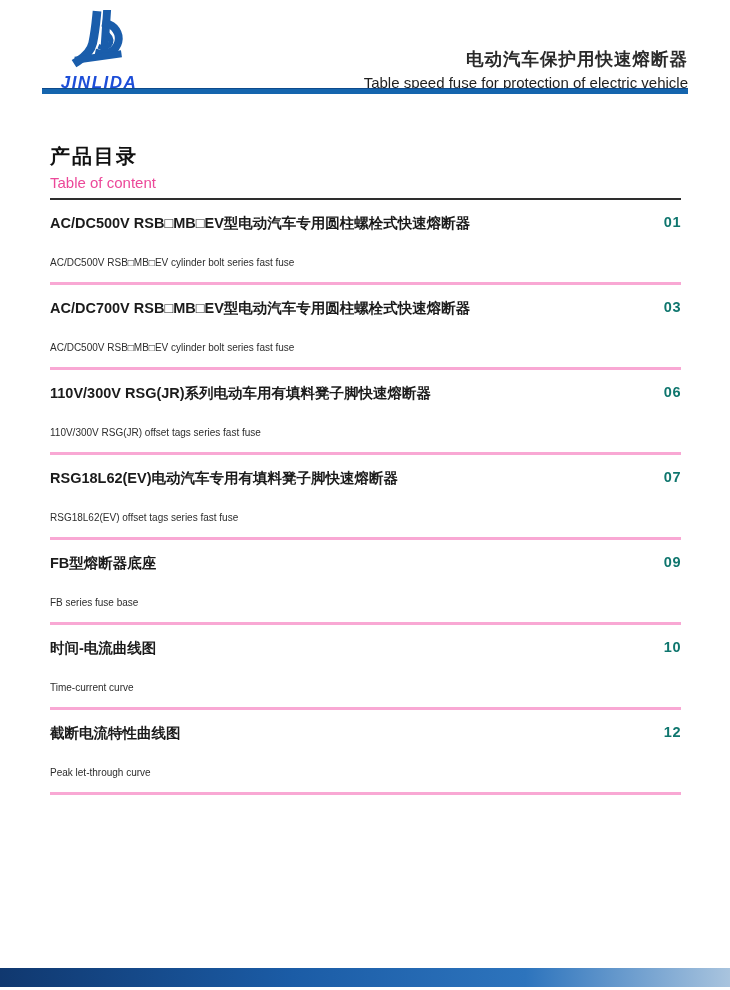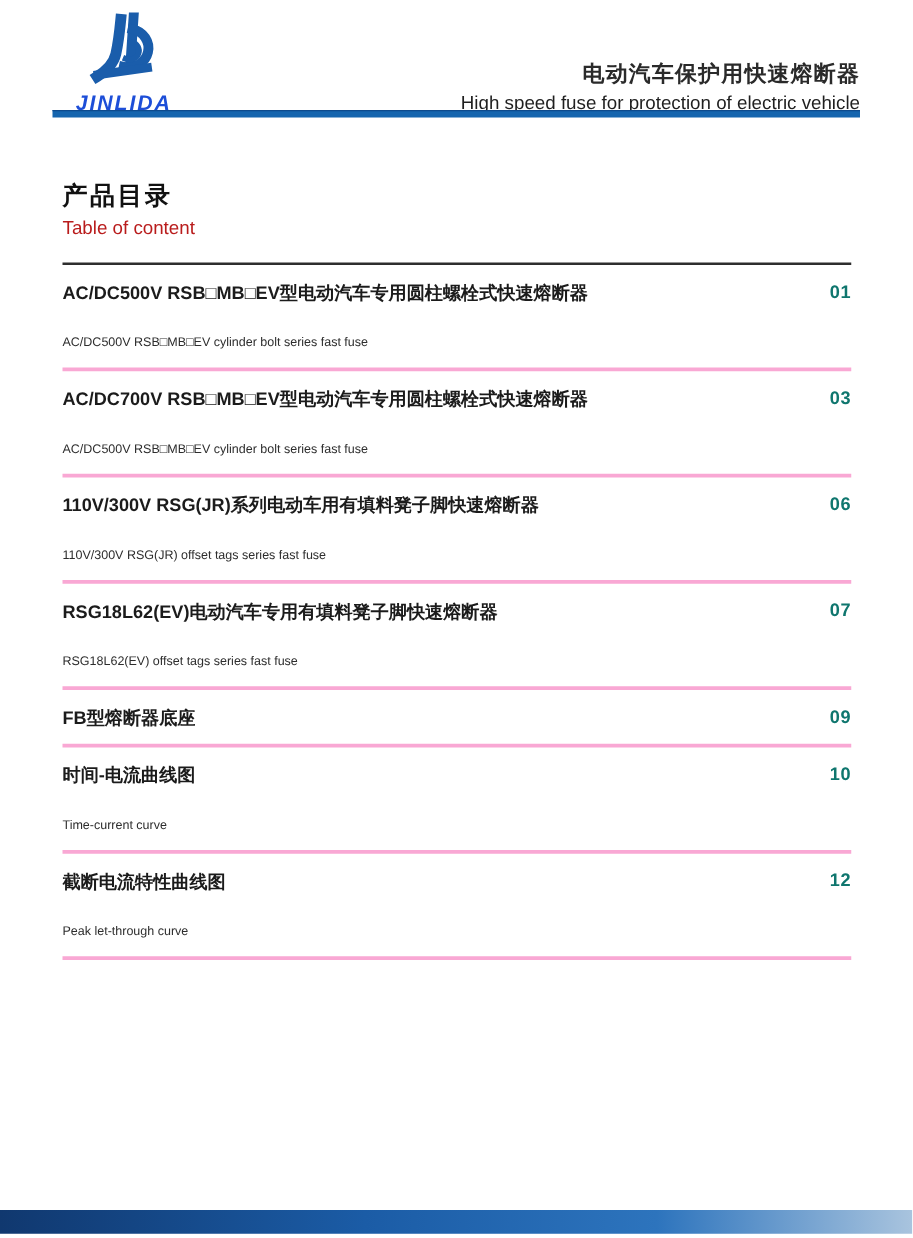--- a/index.html
+++ b/index.html
@@ -22,21 +22,21 @@
   .h-zh{font-size:17.5px;font-weight:bold;color:#2a2a2a;letter-spacing:1px;}
   .h-en{font-size:15px;color:#1f1f1f;margin-top:3px;}
   .header-rule{
     position:absolute;left:42px;right:42px;top:88px;height:5px;
     background:#1565ae;border-top:1px solid #0d4a8c;
   }
   
   .toc{position:absolute;left:50px;top:143px;width:631px;}
   .toc-h-zh{font-size:20px;font-weight:bold;color:#111;letter-spacing:2px;}
   .toc-h-en{
-    font-size:15px;color:#b91c1c;margin-top:4px;padding-bottom:19px;
+    font-size:15px;color:#ec4899;margin-top:4px;padding-bottom:7px;
     border-bottom:2px solid #2e2e2e;
   }
   .entry{position:relative;padding:14px 70px 10px 0;border-bottom:3px solid #f9a8d4;}
   .entry .zh{font-size:14.5px;font-weight:bold;color:#1b1b1b;line-height:19px;}
   .entry .en{font-size:10px;color:#2d2d2d;margin-top:21px;line-height:18px;}
   .entry .pg{
     position:absolute;right:0;top:14px;
     font-weight:bold;font-size:14.5px;color:#0f766e;letter-spacing:0.5px;
   }
   
@@ -58,21 +58,21 @@
         <path d="M59 17 a20 19 0 1 1 -9 38" stroke-width="10"></path>
         <path d="M58 30 a9.5 9 0 1 1 -6 17" stroke-width="6"></path>
         <path d="M24 63 L74 56" stroke-width="9"></path>
       </g>
     </svg>
     <div class="brand">JINLIDA</div>
   </div>
 
   <div class="header-text">
     <div class="h-zh">电动汽车保护用快速熔断器</div>
-    <div class="h-en">High speed fuse for protection of electric vehicle</div>
+    <div class="h-en">Table speed fuse for protection of electric vehicle</div>
   </div>
 
   <div class="header-rule"></div>
 
   <div class="toc">
     <div class="toc-h-zh">产品目录</div>
     <div class="toc-h-en">Table of content</div>
 
     <div class="entry">
       <div class="zh">AC/DC500V RSB□MB□EV型电动汽车专用圆柱螺栓式快速熔断器</div>
@@ -93,20 +93,21 @@
     </div>
 
     <div class="entry">
       <div class="zh">RSG18L62(EV)电动汽车专用有填料凳子脚快速熔断器</div>
       <div class="en">RSG18L62(EV) offset tags series fast fuse</div>
       <div class="pg">07</div>
     </div>
 
     <div class="entry">
       <div class="zh">FB型熔断器底座</div>
+      <div class="en">FB series fuse base</div>
       <div class="pg">09</div>
     </div>
 
     <div class="entry">
       <div class="zh">时间-电流曲线图</div>
       <div class="en">Time-current curve</div>
       <div class="pg">10</div>
     </div>
 
     <div class="entry">

